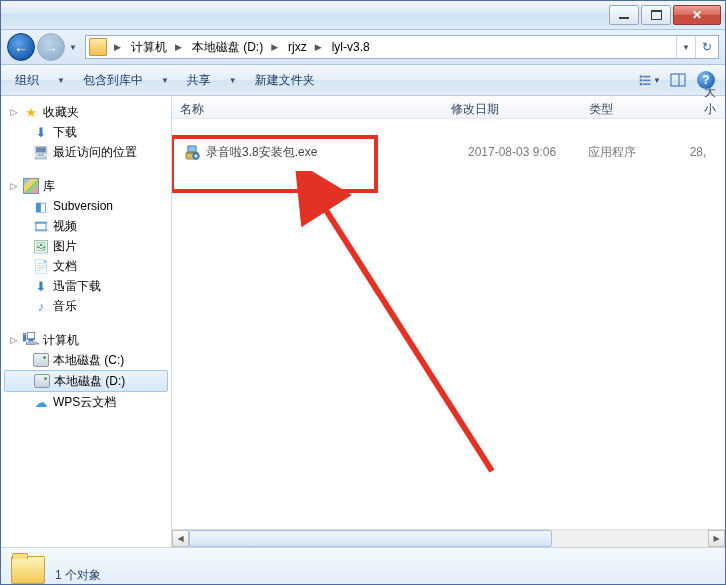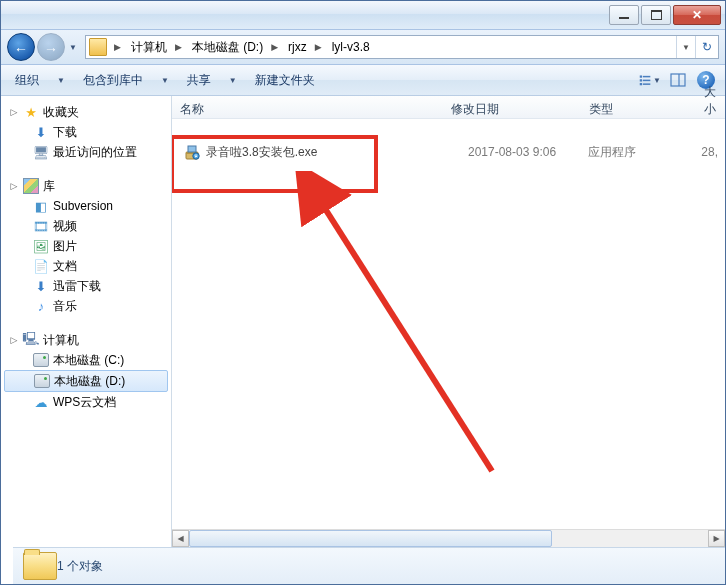--- a/index.html
+++ b/index.html
@@ -265,24 +265,23 @@
     position:absolute; left:0; top:0; height:100%; width:70%;
     background:linear-gradient(to bottom,#f1f6fb,#d5e4f3);
     border:1px solid #a9c3e4; box-sizing:border-box; border-radius:2px;
   }
 
   
   .statusbar {
     height:36px;
     background:linear-gradient(to bottom,#f3f8fd,#e4eef8);
     border-top:1px solid #c7d7e8;
-    display:flex; align-items:center;
-    padding:0 10px; 
+    display:flex; align-items:flex-end;
+    padding:0 10px; gap:10px;
     color:#2b4a72;
-    margin-left:12px;
   }
   .status-folder {
     width:32px;height:26px;
     background:linear-gradient(to bottom,#fff2c2 0%, #f9de87 50%, #f0c857 100%);
     border:1px solid #c7a23a; border-radius:2px;
     position:relative;
   }
   .status-folder::before{
     content:"";position:absolute;left:0;top:-4px;width:14px;height:5px;
     background:#f9de87;border:1px solid #c7a23a;border-bottom:none;border-radius:2px 2px 0 0;
@@ -471,21 +470,21 @@
                 <rect x="2" y="8" width="12" height="2" fill="#b59443"></rect>
                 <rect x="4" y="2" width="8" height="6" fill="#8fc1e8" stroke="#4a7aa8"></rect>
                 <circle cx="12" cy="12" r="3.2" fill="#4aa3e0" stroke="#1d5f98"></circle>
                 <path d="M12 10.3 L12 13 M10.6 11.8 L12 13.2 L13.4 11.8" stroke="#fff" stroke-width="1" fill="none"></path>
               </svg>
             </span>
             <span>录音啦3.8安装包.exe</span>
           </div>
           <div class="col col-date">2017-08-03 9:06</div>
           <div class="col col-type">应用程序</div>
-          <div class="col col-size" style="text-align:right;padding-right:6px">28,</div>
+          <div class="col col-size" style="text-align:center;padding-right:6px">28,</div>
         </div>
 
         <div class="highlight-box" style="left:-2px; top:4px; width:200px; height:50px;"></div>
 
         <svg class="arrow-svg" viewBox="0 0 240 330">
           <defs>
             <marker id="ah" markerWidth="10" markerHeight="10" refX="3" refY="5" orient="auto">
               <path d="M0,0 L10,5 L0,10 Z" fill="#e33124"></path>
             </marker>
           </defs>

